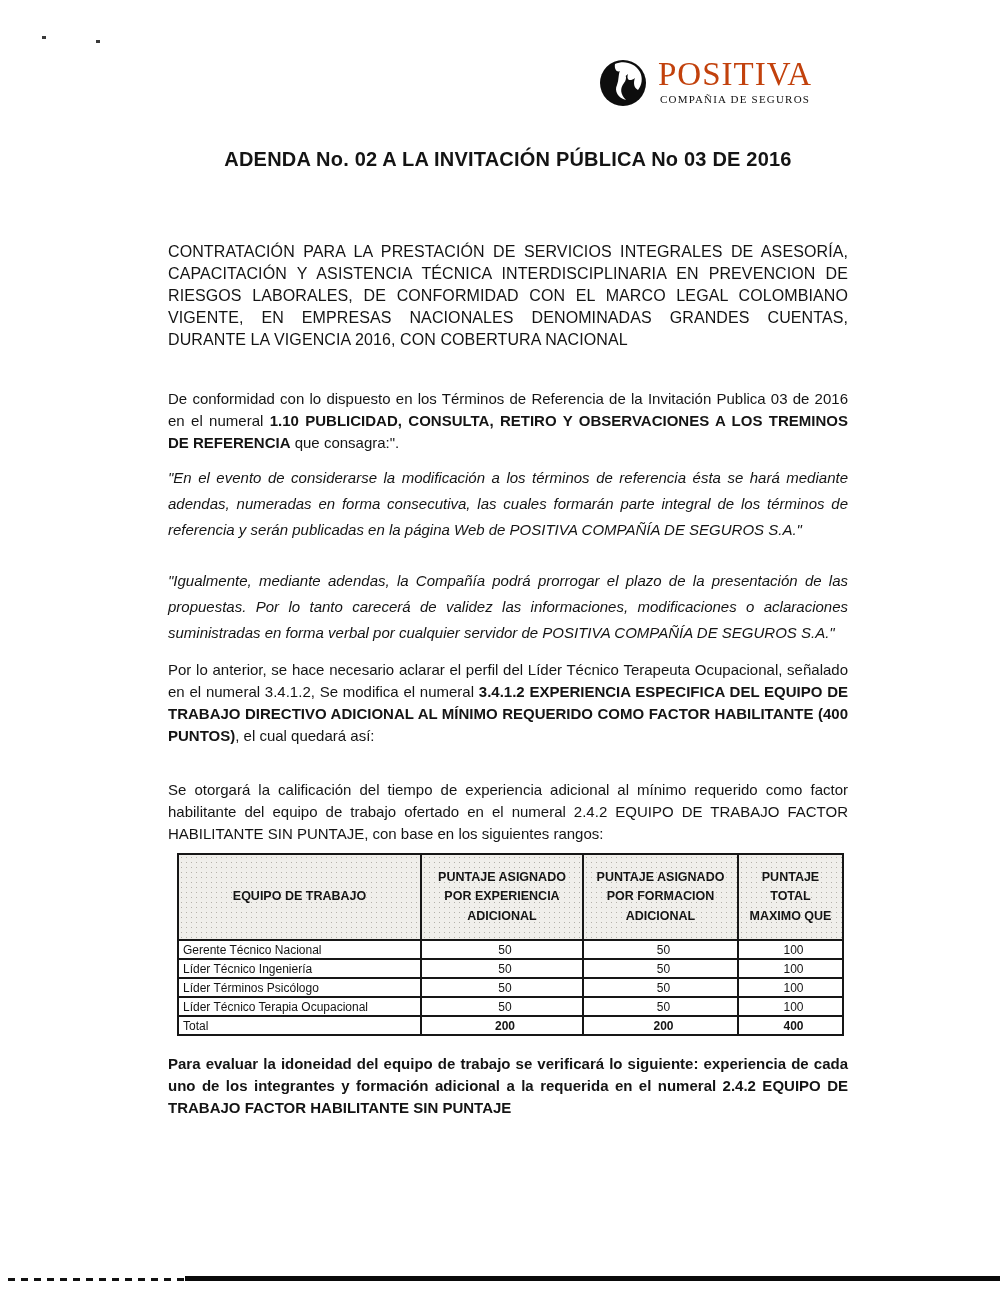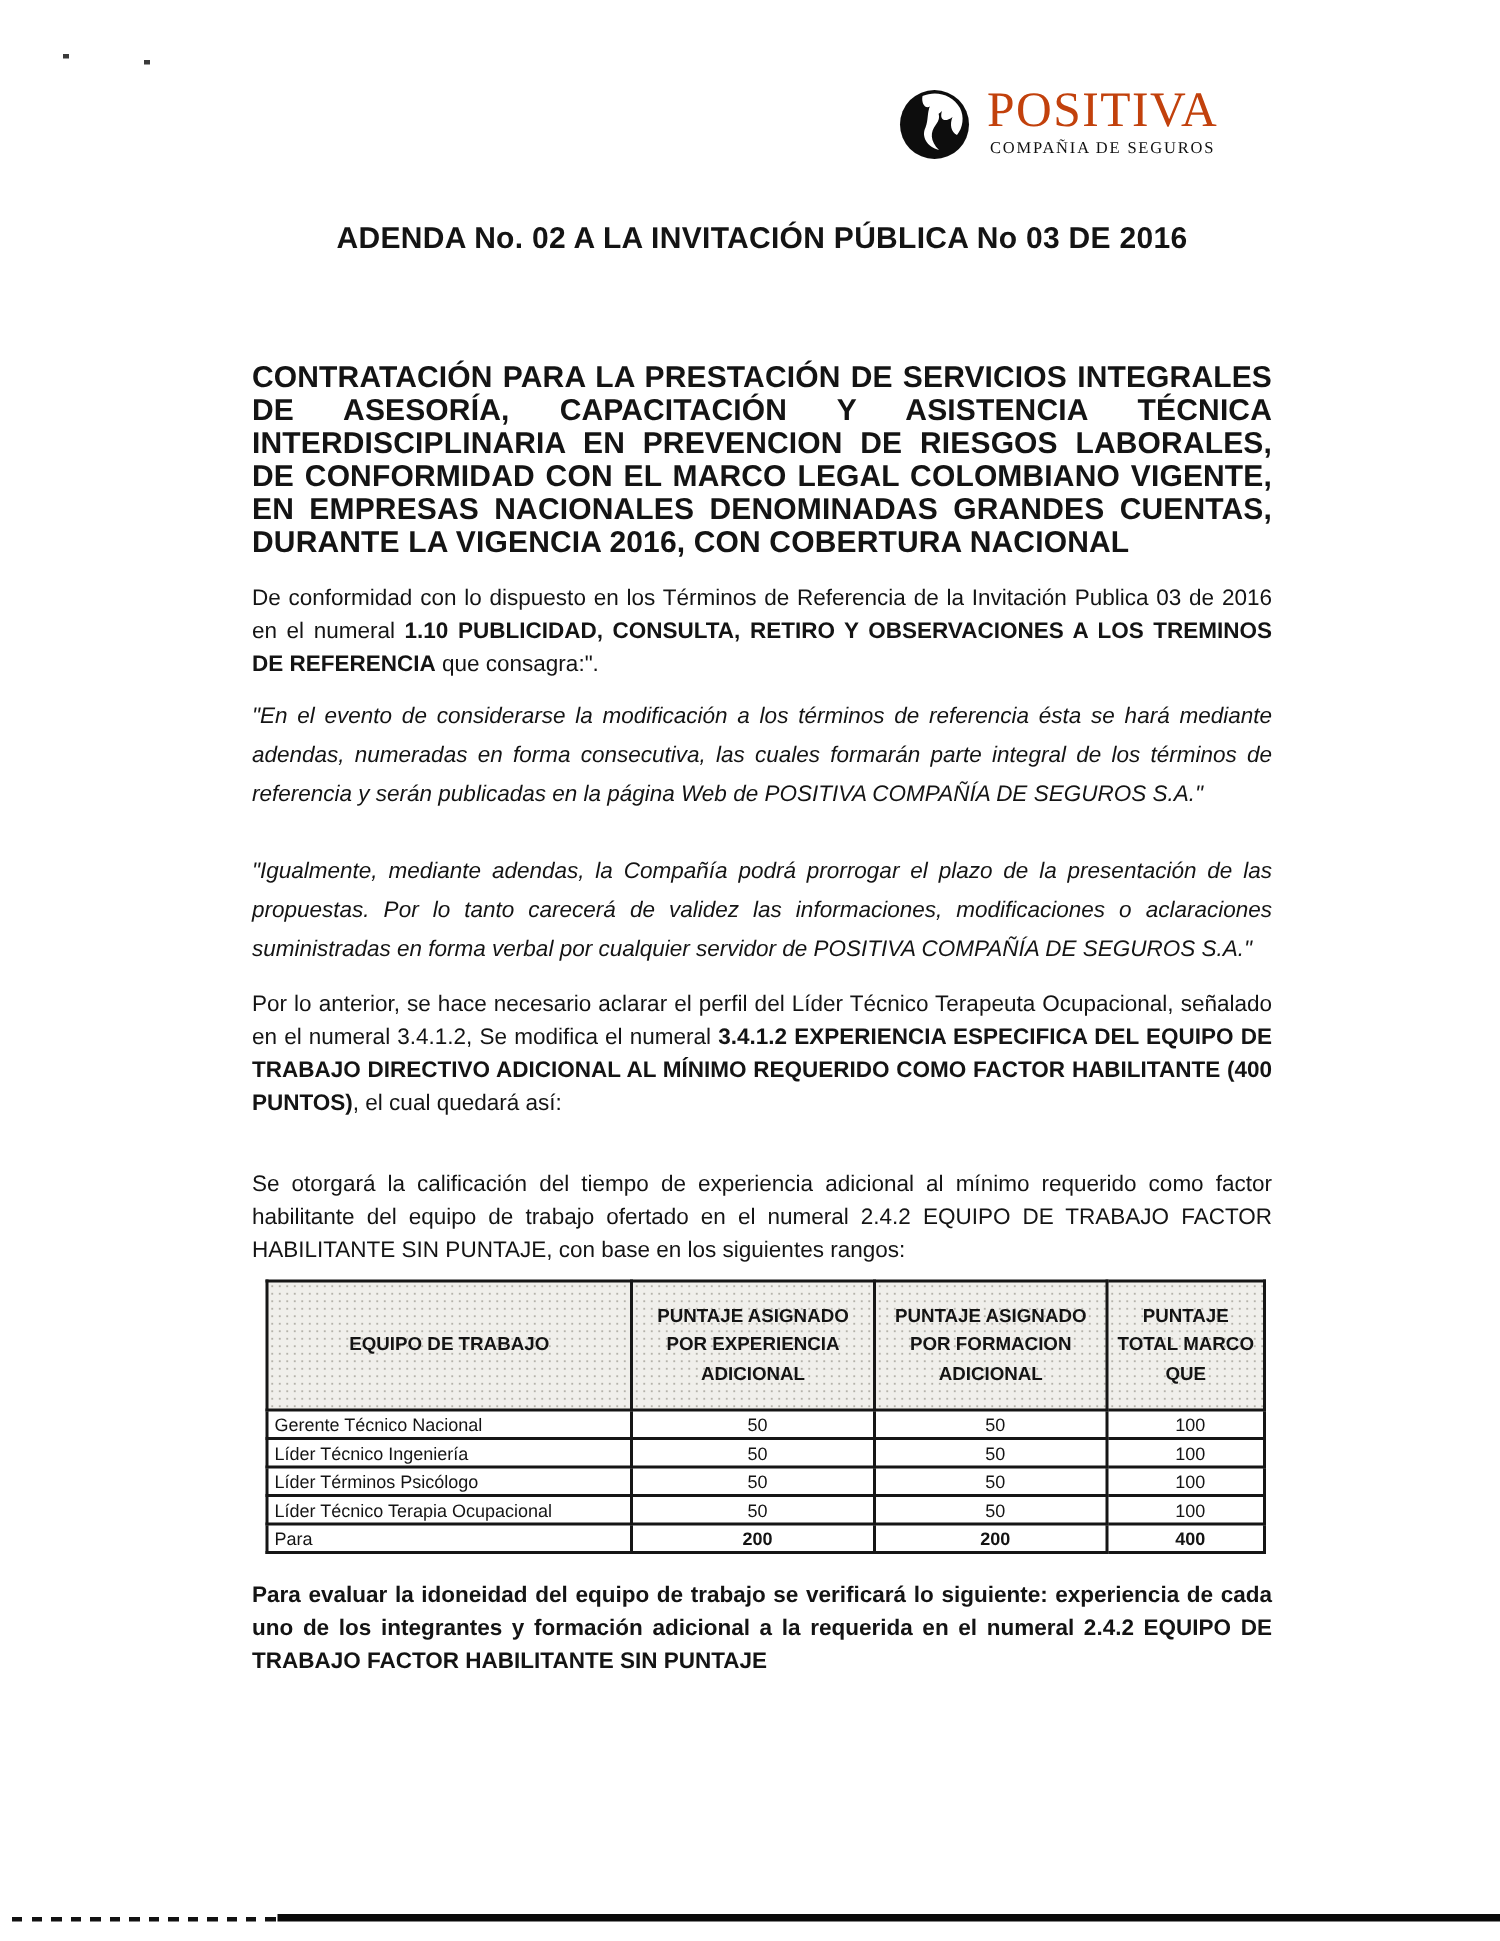--- a/index.html
+++ b/index.html
@@ -35,21 +35,21 @@
   .doc-title{
     position:absolute;top:146px;left:160px;width:696px;
     text-align:center;font-weight:bold;font-size:20px;line-height:27px;
     letter-spacing:0.2px;
   }
   
   .para{
     position:absolute;left:168px;width:680px;
     text-align:justify;font-size:15px;line-height:22px;margin:0;
   }
-  .p-object{top:241px;font-weight:bold;font-size:20px;line-height:22px;letter-spacing:0.1px;}
+  .p-object{top:241px;font-weight:normal;font-size:16px;line-height:22px;letter-spacing:0.1px;}
   .p-conformidad{top:388px;}
   .p-quote1{top:465px;font-style:italic;line-height:26px;}
   .p-quote2{top:568px;font-style:italic;line-height:26px;}
   .p-anterior{top:659px;}
   .p-otorgara{top:779px;}
   .p-evaluar{top:1053px;font-weight:bold;}
   .para b{font-weight:bold;}
   
   .score-table{
     position:absolute;left:177px;top:853px;width:665px;
@@ -122,21 +122,21 @@
       <col style="width:243px">
       <col style="width:162px">
       <col style="width:155px">
       <col style="width:105px">
     </colgroup>
     <thead>
       <tr>
         <th>EQUIPO DE TRABAJO</th>
         <th>PUNTAJE ASIGNADO POR EXPERIENCIA ADICIONAL</th>
         <th>PUNTAJE ASIGNADO POR FORMACION ADICIONAL</th>
-        <th>PUNTAJE TOTAL MARCO QUE</th>
+        <th>PUNTAJE TOTAL MAXIMO QUE</th>
       </tr>
     </thead>
     <tbody>
       <tr>
         <td>Gerente Técnico Nacional</td>
         <td class="num">50</td>
         <td class="num">50</td>
         <td class="num">100</td>
       </tr>
       <tr>
@@ -151,21 +151,21 @@
         <td class="num">50</td>
         <td class="num">100</td>
       </tr>
       <tr>
         <td>Líder Técnico Terapia Ocupacional</td>
         <td class="num">50</td>
         <td class="num">50</td>
         <td class="num">100</td>
       </tr>
       <tr class="total-row">
-        <td>Para</td>
+        <td>Total</td>
         <td class="num">200</td>
         <td class="num">200</td>
         <td class="num">400</td>
       </tr>
     </tbody>
   </table>
 
   <p class="para p-evaluar">Para evaluar la idoneidad del equipo de trabajo se verificará lo siguiente: experiencia de cada uno de los integrantes y formación adicional a la requerida en el numeral 2.4.2 EQUIPO DE TRABAJO FACTOR HABILITANTE SIN PUNTAJE</p>
 
   <div class="scan-line-dashed"></div>

